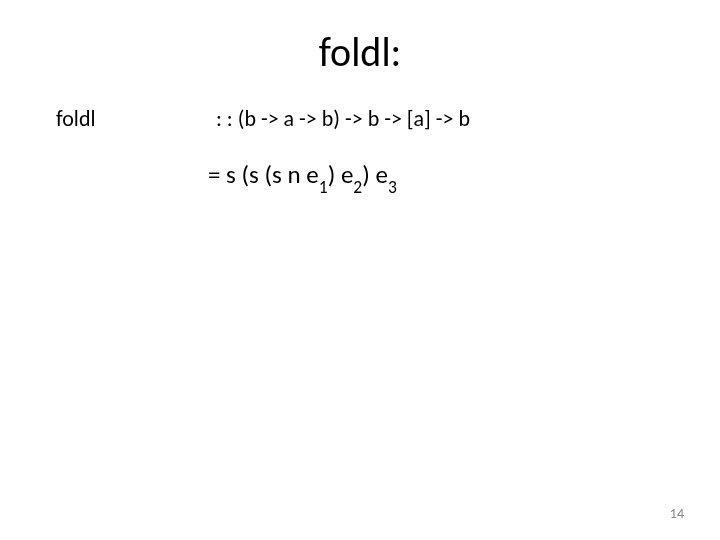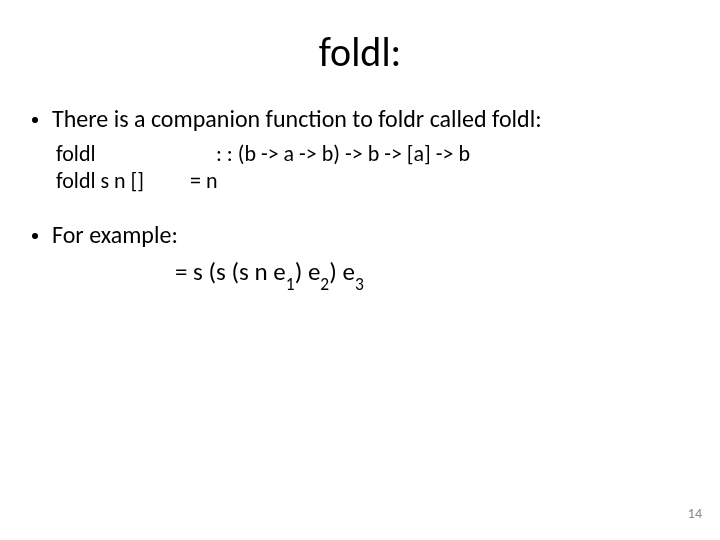--- a/index.html
+++ b/index.html
@@ -49,64 +49,51 @@
     font-size: 22px;
     line-height: 1.25;
     margin-bottom: 26px;
   }
   .example-block {
     margin-left: 92px;
     font-size: 25px;
     line-height: 1.25;
   }
   .example-block .indent {
-    margin-left: 51px;
+    margin-left: 84px;
   }
   sub {
     font-size: 0.7em;
     position: relative;
     top: 0.25em;
   }
   .page-num {
     position: absolute;
-    right: 18px;
+    right: 36px;
     bottom: 14px;
     font-size: 14px;
     color: #8a8a8a;
   }
 </style>
 </head>
 <body>
 
 <div class="slide">
 
   <div class="title">foldl:</div>
 
   <div class="body">
 
-    <div class="bullet">
-      <div class="dot"></div>
-      <div>
-        <span>There is a companion function to  </span><span>foldr</span><span> called </span><span>foldl</span><span>:</span>
-      </div>
-    </div>
 
     <div class="code-block">
       <div>
         <span style="display:inline-block;width:160px;">foldl</span><span>: : (b -&gt; a -&gt; b) -&gt; b -&gt; [a] -&gt; b</span>
       </div>
-      <div>
-        <span style="display:inline-block;width:134px;">foldl s n []</span><span>= n</span>
-      </div>
     </div>
 
-    <div class="bullet">
-      <div class="dot"></div>
-      <div>For example:</div>
-    </div>
 
     <div class="example-block">
       <div class="indent">
         <span>= s (s (s n e</span><sub>1</sub><span>) e</span><sub>2</sub><span>) e</span><sub>3</sub>
       </div>
     </div>
 
   </div>
 
   <div class="page-num">14</div>

